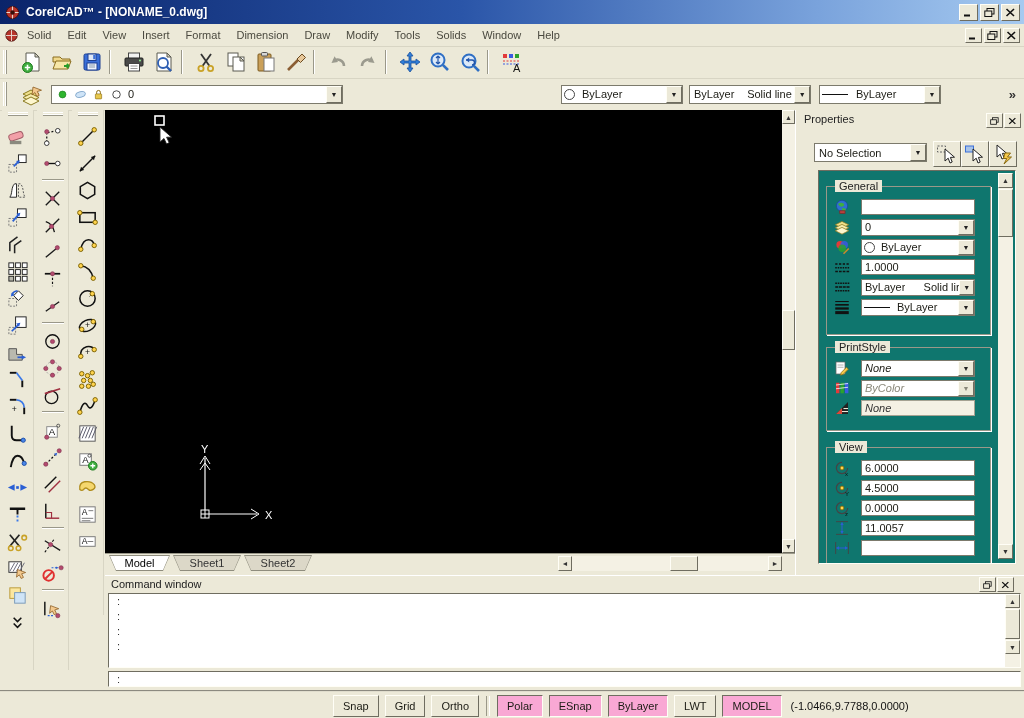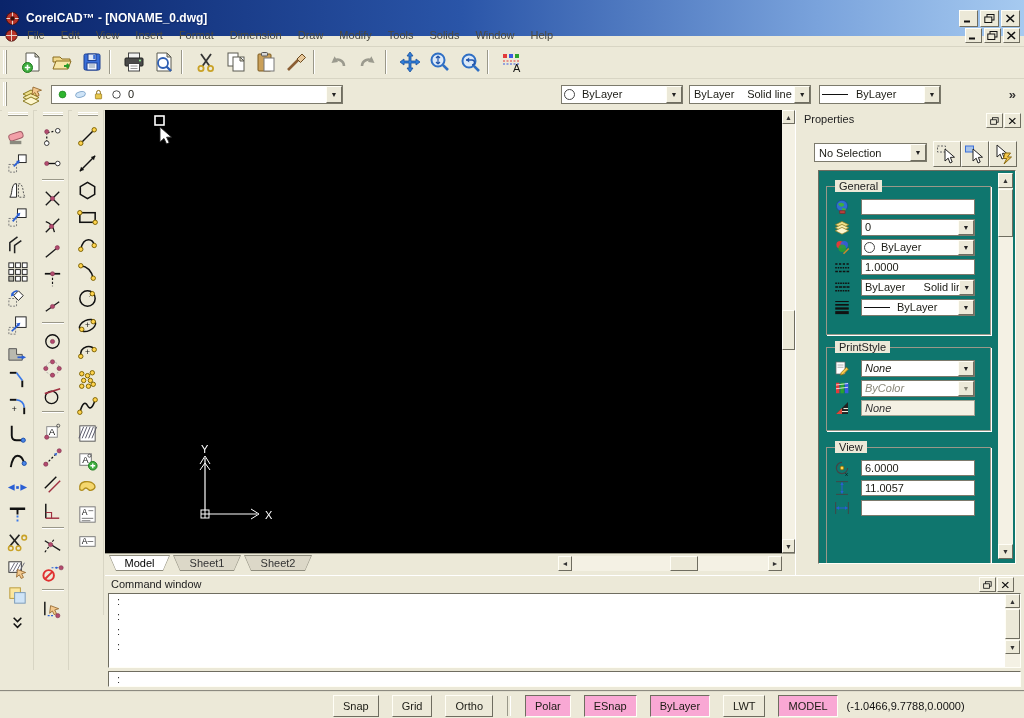--- a/index.html
+++ b/index.html
@@ -2,21 +2,21 @@
 <html><head>
 <meta charset="utf-8">
 <style>
   html,body{margin:0;padding:0;background:#9a9a8e;}
   #screen{position:relative;width:1024px;height:718px;background:#ece9d8;overflow:hidden;
     font-family:"Liberation Sans",sans-serif;font-size:11px;color:#1b1b14;}
   .abs{position:absolute;}
   
   .raised{background:#ece9d8;border:1px solid;border-color:#fffef6 #6f6d60 #6f6d60 #fffef6;}
   
-  #titlebar{left:0;top:0;width:1024px;height:36px;background:linear-gradient(90deg,#0a246a 0%,#2a55a8 45%,#7aa3dc 80%,#a6caf0 100%);display:flex;align-items:center;}
+  #titlebar{left:0;top:0;width:1024px;height:24px;background:linear-gradient(90deg,#0a246a 0%,#2a55a8 45%,#7aa3dc 80%,#a6caf0 100%);display:flex;align-items:center;}
   #titlebar .apptitle{color:#fff;font-weight:bold;font-size:12px;margin-left:6px;text-shadow:1px 1px 1px #00114466;}
   .winbtns{margin-left:auto;display:flex;gap:2px;margin-right:4px;}
   .winbtn{width:17px;height:15px;display:flex;align-items:center;justify-content:center;}
   .winbtn svg{width:11px;height:9px;}
   
   #menubar{left:0;top:24px;width:1024px;height:22px;display:flex;align-items:center;border-bottom:1px solid #d8d5c4;}
   .menu-item{padding:3px 8px;color:#4a493f;cursor:default;}
   #menubar .winbtn{width:15px;height:13px;}
   
   .toolbar{left:0;width:1024px;height:32px;display:flex;align-items:center;border-bottom:1px solid #d8d5c4;}
@@ -117,21 +117,21 @@
   </div>
 
   <div id="menubar" class="abs">
     <span class="mini-ic" style="margin-left:4px;">
       <svg viewBox="0 0 16 16">
           <circle cx="8" cy="8" r="6" fill="#b8342a" stroke="#4c0e08"></circle>
           <path d="M2 8 h12 M8 2 v12" stroke="#e9d9d0"></path>
         </svg>
     </span>
     <span id="menu-items" style="display:flex;">
-        <span class="menu-item">File</span>
+        <span class="menu-item">Solid</span>
         <span class="menu-item">Edit</span>
         <span class="menu-item">View</span>
         <span class="menu-item">Insert</span>
         <span class="menu-item">Format</span>
         <span class="menu-item">Dimension</span>
         <span class="menu-item">Draw</span>
         <span class="menu-item">Modify</span>
         <span class="menu-item">Tools</span>
         <span class="menu-item">Solids</span>
         <span class="menu-item">Window</span>
@@ -983,20 +983,40 @@
                   <path d="M12 4.5 a7.5 7.5 0 1 0 7.5 7.5" fill="none" stroke="#444" stroke-width="1.5"></path>
                   <circle cx="12" cy="12" r="2.6" fill="#ffd34d" stroke="#7a6000"></circle>
                   <text x="16" y="22" font-size="8" fill="#111">x</text>
                 </svg></span>
               <span class="pctrl">
                 <span class="pfield" style="display:block;">6.0000</span>
               </span>
             </div>
             <div class="prow">
               <span class="picon"><svg viewBox="0 0 24 24">
+                  <path d="M12 4.5 a7.5 7.5 0 1 0 7.5 7.5" fill="none" stroke="#444" stroke-width="1.5"></path>
+                  <circle cx="12" cy="12" r="2.6" fill="#ffd34d" stroke="#7a6000"></circle>
+                  <text x="16" y="22" font-size="8" fill="#111">Y</text>
+                </svg></span>
+              <span class="pctrl">
+                <span class="pfield" style="display:block;">4.5000</span>
+              </span>
+            </div>
+            <div class="prow">
+              <span class="picon"><svg viewBox="0 0 24 24">
+                  <path d="M12 4.5 a7.5 7.5 0 1 0 7.5 7.5" fill="none" stroke="#444" stroke-width="1.5"></path>
+                  <circle cx="12" cy="12" r="2.6" fill="#ffd34d" stroke="#7a6000"></circle>
+                  <text x="16" y="22" font-size="8" fill="#111">z</text>
+                </svg></span>
+              <span class="pctrl">
+                <span class="pfield" style="display:block;">0.0000</span>
+              </span>
+            </div>
+            <div class="prow">
+              <span class="picon"><svg viewBox="0 0 24 24">
                   <line x1="4" y1="3.5" x2="20" y2="3.5" stroke="#444" stroke-width="1.2"></line>
                   <line x1="4" y1="20.5" x2="20" y2="20.5" stroke="#444" stroke-width="1.2"></line>
                   <line x1="12" y1="7" x2="12" y2="17" stroke="#2a5fd4" stroke-width="1.4"></line>
                   <polygon points="12,3.8 9.8,8 14.2,8" fill="#2a5fd4"></polygon>
                   <polygon points="12,20.2 9.8,16 14.2,16" fill="#2a5fd4"></polygon>
                 </svg></span>
               <span class="pctrl">
                 <span class="pfield" style="display:block;">11.0057</span>
               </span>
             </div>
@@ -1046,21 +1066,21 @@
         <div class="raised sb-btn" style="position:absolute;top:0;left:0;width:15px;height:14px;box-sizing:border-box;">▲</div>
         <div class="sb-thumb" style="position:absolute;top:15px;left:0;width:15px;height:30px;box-sizing:border-box;"></div>
         <div class="raised sb-btn" style="position:absolute;top:46px;left:0;width:15px;height:14px;box-sizing:border-box;">▼</div>
       </div>
     </div>
     <div id="cmd-input">:</div>
   </div>
 
   <div id="statusbar" class="abs">
     <span style="width:330px;flex:none;"></span>
-    <span id="status-toggles" style="display:flex;align-items:center;gap:7px;">
+    <span id="status-toggles" style="display:flex;align-items:center;">
         <span class="sbtn raised">Snap</span>
         <span class="sbtn raised">Grid</span>
         <span class="sbtn raised">Ortho</span>
         <span class="groove"></span>
         <span class="sbtn raised pressed">Polar</span>
         <span class="sbtn raised pressed">ESnap</span>
         <span class="sbtn raised pressed">ByLayer</span>
         <span class="sbtn raised">LWT</span>
         <span class="sbtn raised pressed">MODEL</span>
       </span>

